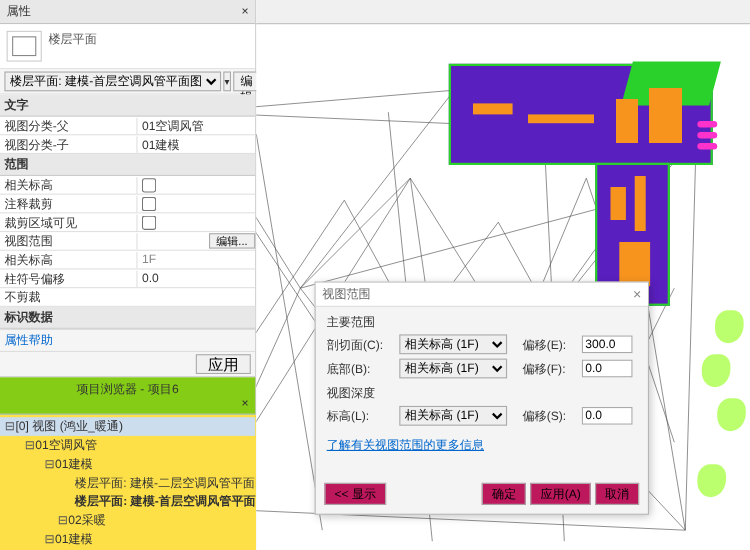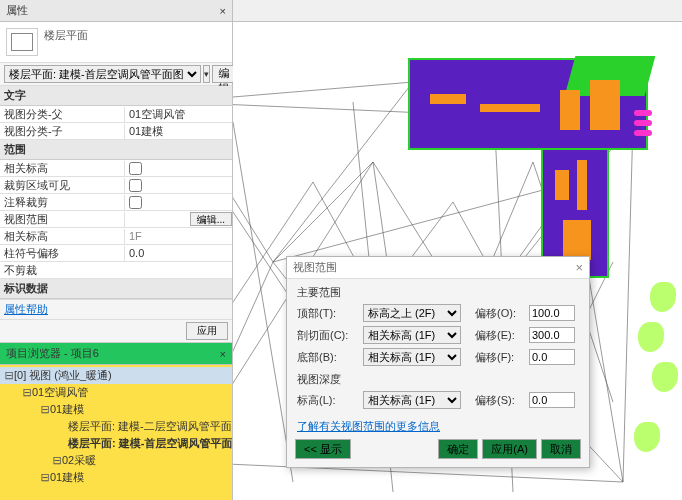--- a/index.html
+++ b/index.html
@@ -16,24 +16,24 @@
 .mini-btn { width: 18px; height: 18px; border: 1px solid #aaa; background: #f0f0f0; font-size: 9px; display: inline-flex; align-items: center; justify-content: center; cursor: pointer; }
 .edit-type-btn { font-size: 11px; padding: 0 6px; height: 18px; border: 1px solid #aaa; background: #f0f0f0; cursor: pointer; }
 .prop-grid { background: #fff; font-size: 11px; }
 .prop-section { background: #e8e8e8; padding: 2px 4px; font-weight: bold; border-bottom: 1px solid #ccc; }
 .prop-row { display: flex; border-bottom: 1px solid #e0e0e0; height: 17px; align-items: center; }
 .prop-row .k { width: 125px; padding-left: 4px; border-right: 1px solid #e0e0e0; }
 .prop-row .v { flex: 1; padding-left: 4px; display: flex; align-items: center; }
 .prop-row input[type=checkbox] { margin: 0; }
 .prop-row .edit-btn { margin-left: auto; padding: 0 6px; font-size: 10px; border: 1px solid #aaa; background: #f0f0f0; height: 14px; cursor: pointer; }
 .prop-row.gray .v { color: #888; }
-.prop-help { color: #0066cc; text-decoration: underline; padding: 2px 4px; background: #f5f5f5; border-top: 1px solid #ddd; border-bottom: 1px solid #ddd; }
+.prop-help { color: #0066cc; padding: 2px 4px; background: #f5f5f5; border-top: 1px solid #ddd; border-bottom: 1px solid #ddd; }
 .apply-row { display: flex; justify-content: flex-end; padding: 2px 4px; background: #f5f5f5; border-bottom: 1px solid #ccc; }
-.apply-row button { font-size: 10px; padding: 0 10px; height: 18px; border: 1px solid #aaa; background: #f0f0f0; cursor: pointer; }
-.browser-title { background: #22c55e; padding: 3px 6px; border-bottom: 1px solid #c0c0c0; display: flex; align-items: center; }
+.apply-row button { font-size: 14px; padding: 0 10px; height: 18px; border: 1px solid #aaa; background: #f0f0f0; cursor: pointer; }
+.browser-title { background: #84cc16; padding: 3px 6px; border-bottom: 1px solid #c0c0c0; display: flex; align-items: center; flex-direction: column; }
 .browser { flex: 1; background: #fde047; overflow: auto; padding: 2px 0; }
 .tree-item { padding: 1px 4px; white-space: nowrap; cursor: pointer; }
 .tree-item.sel { background: #cde; }
 .tree-item .tg { display: inline-block; width: 10px; text-align: center; color: #555; }
 .main-area { position: absolute; left: 233px; top: 0; right: 0; bottom: 0; background: #fff; }
 .main-header { position: absolute; left: 0; top: 0; right: 0; height: 22px; background: #f0f0f0; border-bottom: 1px solid #c0c0c0; }
 .canvas { position: absolute; left: 0; top: 22px; right: 0; bottom: 0; overflow: hidden; }
 .mesh { position: absolute; left: -120px; top: 40px; width: 540px; height: 460px; }
 .mesh svg { width: 100%; height: 100%; }
 .plan-overlay { position: absolute; left: 175px; top: 36px; width: 240px; height: 92px; background: #5a1fbf; border: 2px solid #2bd12b; }
@@ -47,21 +47,21 @@
 .dlg-close { margin-left: auto; cursor: pointer; font-size: 13px; color: #888; }
 .dlg-body { padding: 6px 10px; font-size: 11px; }
 .dlg-sect { font-size: 11px; margin-bottom: 4px; }
 .dlg-row { display: flex; align-items: center; margin-bottom: 4px; gap: 6px; }
 .dlg-row .lbl { width: 60px; }
 .dlg-row select { width: 98px; font-size: 11px; height: 18px; border: 1px solid #aaa; }
 .dlg-row .off-lbl { margin-left: 8px; width: 48px; }
 .dlg-row input[type=text] { width: 46px; font-size: 11px; height: 16px; border: 1px solid #aaa; padding: 0 2px; }
 .dlg-link { color: #0066cc; text-decoration: underline; margin-top: 6px; display: inline-block; cursor: pointer; }
 .dlg-buttons { position: absolute; left: 8px; right: 8px; bottom: 8px; display: flex; align-items: center; gap: 4px; }
-.dlg-buttons button { font-size: 11px; height: 20px; border: 1px solid #aaa; background: #15803d; padding: 0 8px; cursor: pointer; }
+.dlg-buttons button { font-size: 11px; height: 20px; border: 1px solid #aaa; background: #be185d; padding: 0 8px; cursor: pointer; }
 .dlg-buttons .spacer { flex: 1; }
 </style>
 </head>
 <body>
 
 <div class="left-panel">
 
   <div class="panel-header">
     <span>属性</span>
     <span class="close">×</span>
@@ -92,27 +92,27 @@
     </div>
 
     <div class="prop-section">范围</div>
     <div class="prop-row">
       <div class="k">相关标高</div>
       <div class="v">
           <input type="checkbox" style="">
         </div>
     </div>
     <div class="prop-row">
+      <div class="k">注释裁剪</div>
+      <div class="v">
+          <input type="checkbox" style="">
+        </div>
+    </div>
+    <div class="prop-row">
       <div class="k">裁剪区域可见</div>
-      <div class="v">
-          <input type="checkbox" style="">
-        </div>
-    </div>
-    <div class="prop-row">
-      <div class="k">注释裁剪</div>
       <div class="v">
           <input type="checkbox" style="">
         </div>
     </div>
     <div class="prop-row">
       <div class="k">视图范围</div>
       <div class="v">
           <button class="edit-btn">编辑...</button>
         </div>
     </div>
@@ -199,26 +199,20 @@
 </div>
 
 <div class="dialog">
   <div class="dlg-title">
     <span>视图范围</span>
     <span class="dlg-close">×</span>
   </div>
   <div class="dlg-body">
     <div class="dlg-sect">主要范围</div>
 
-    <div class="dlg-row">
-      <span class="lbl">顶部(T):</span>
-      <select><option>标高之上 (2F)</option></select>
-      <span class="off-lbl">偏移(O):</span>
-      <input type="text" value="100.0" style="">
-    </div>
 
     <div class="dlg-row">
       <span class="lbl">剖切面(C):</span>
       <select><option>相关标高 (1F)</option></select>
       <span class="off-lbl">偏移(E):</span>
       <input type="text" value="300.0" style="">
     </div>
 
     <div class="dlg-row">
       <span class="lbl">底部(B):</span>

